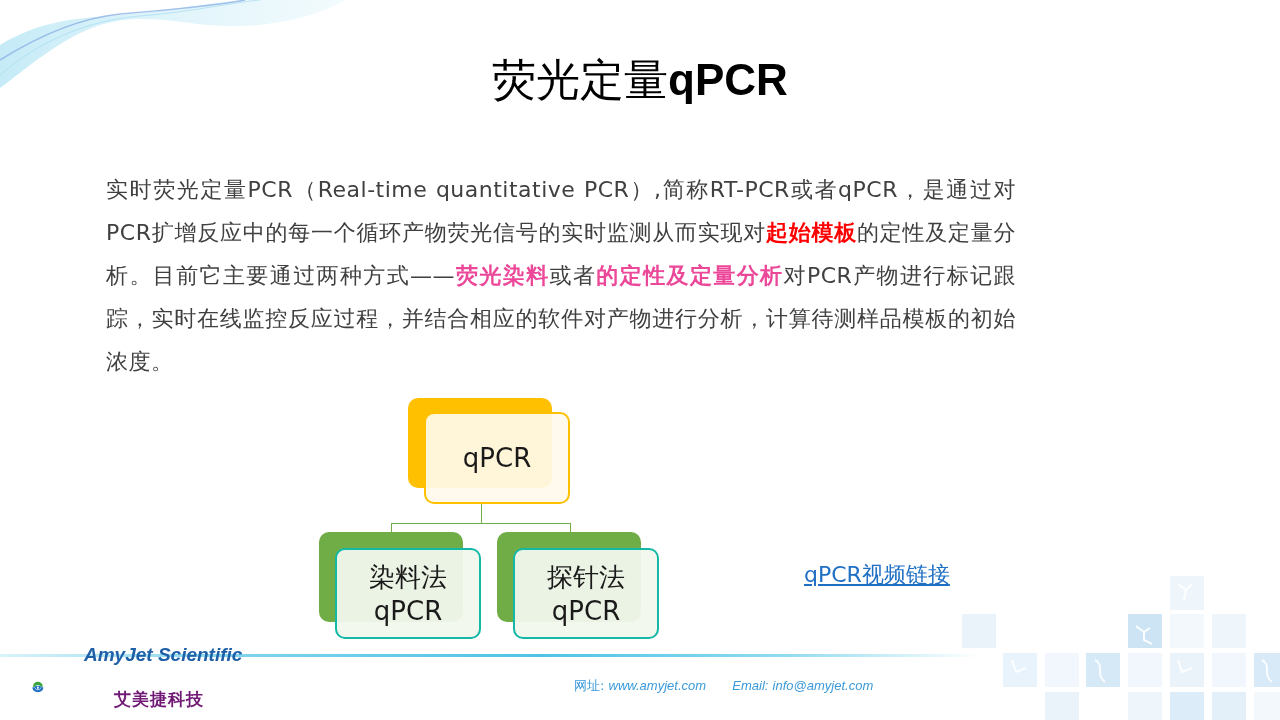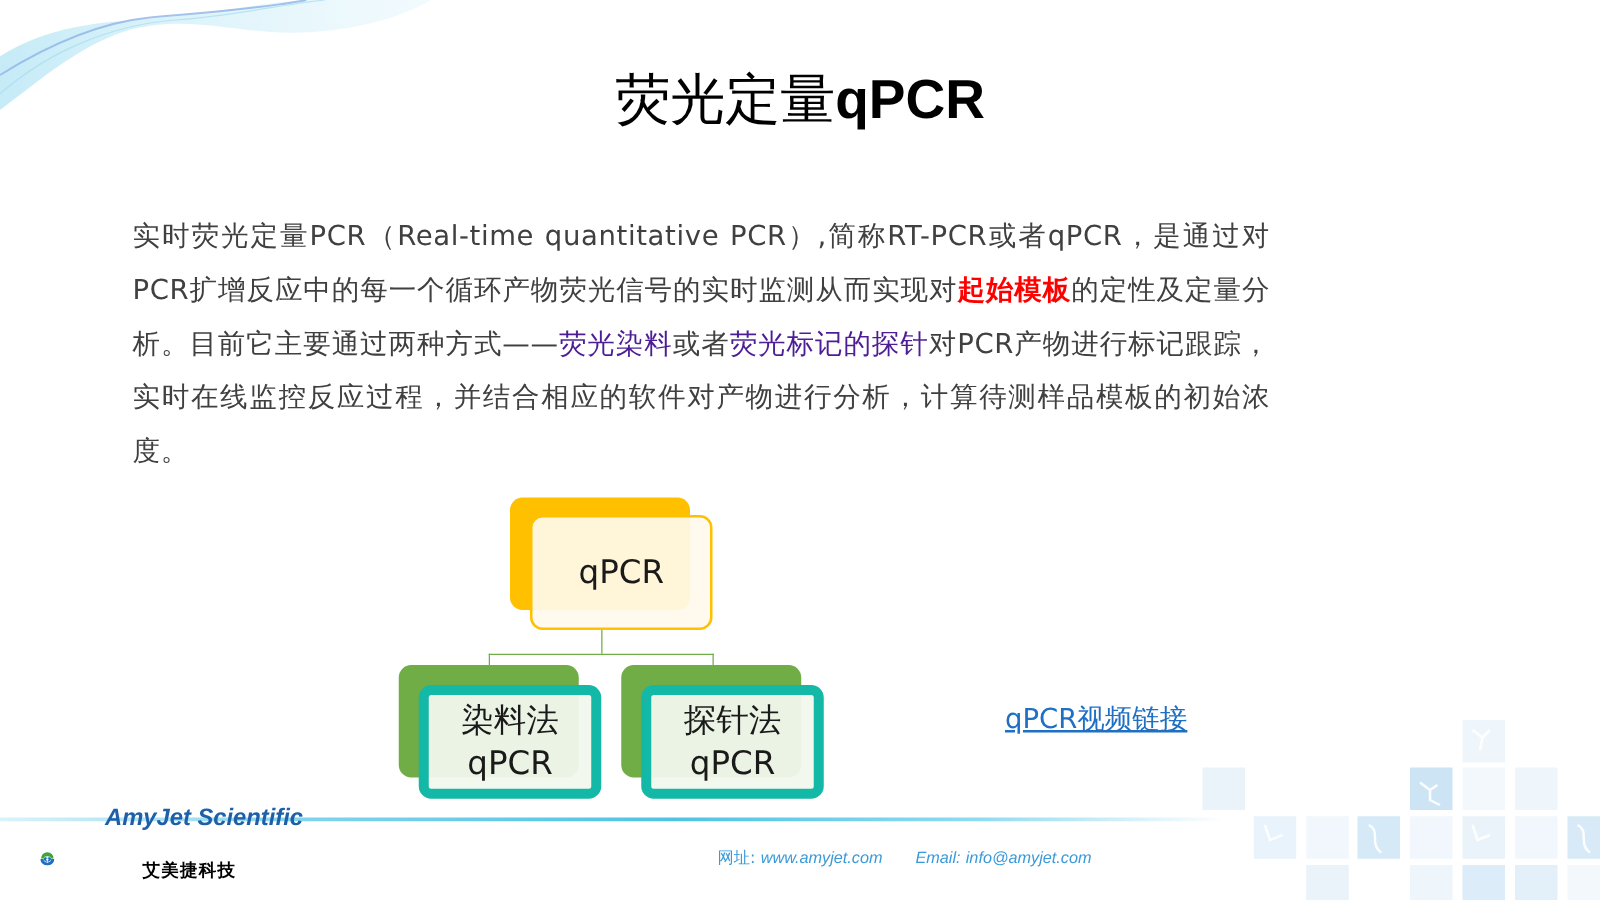--- a/index.html
+++ b/index.html
@@ -13,52 +13,52 @@
     position: absolute; left: 0; right: 0; top: 44px; text-align: center;
     font-size: 44px; color: #000; line-height: 72px; letter-spacing: 0px;
   }
   .title .latin { font-family: "Liberation Sans", sans-serif; font-weight: bold; }
   .para {
     position: absolute; left: 106px; top: 168px; width: 910px;
     font-size: 22px; line-height: 43px; color: #404040;
     text-align: justify; letter-spacing: 0.5px;
   }
   .para .red { color: #ff0000; font-weight: bold; }
-  .para .blue { color: #4c1d95; font-weight: normal; }
+  .para .blue { color: #ec4899; font-weight: bold; }
 
   
   .node { position: absolute; }
   .node .back { position: absolute; border-radius: 10px; }
   .node .front {
     position: absolute; border-radius: 10px; box-sizing: border-box;
     display: flex; align-items: center; justify-content: center; flex-direction: column;
     font-size: 26px; color: #1a1a1a; line-height: 34px; text-align: center;
   }
   .root .back { left: 0; top: 0; width: 144px; height: 90px; background: #ffc000; }
   .root .front { left: 16px; top: 14px; width: 146px; height: 92px; background: rgba(255,250,235,0.92); border: 2px solid #ffc000; padding-left: 0; }
   .child .back { left: 0; top: 0; width: 144px; height: 90px; background: #70ad47; }
-  .child .front { left: 16px; top: 16px; width: 146px; height: 91px; background: rgba(242,248,238,0.94); border: 8px solid #14b8a6; }
+  .child .front { left: 16px; top: 16px; width: 146px; height: 91px; background: rgba(242,248,238,0.94); border: 2px solid #14b8a6; }
   .connector { position: absolute; background: #70ad47; }
 
   .video-link {
     position: absolute; left: 804px; top: 560px; font-size: 22px; color: #1f6fc4;
     text-decoration: underline; cursor: pointer; text-align: right;
   }
 
   .divider {
     position: absolute; left: 0; top: 654px; width: 980px; height: 3px;
     background: linear-gradient(to right, #d9f3fa 0%, #7fd3ec 25%, #4fc3e6 55%, #8fdbf0 80%, rgba(255,255,255,0) 100%);
   }
   .logo { position: absolute; left: 32px; top: 664px; width: 230px; height: 46px; }
   .logo-en {
     position: absolute; left: 84px; top: 644px; font-family: "Liberation Sans", sans-serif;
     font-style: italic; font-weight: bold; font-size: 19px; color: #1f5fa8; letter-spacing: 0px;
   }
   .logo-cn {
-    position: absolute; left: 114px; top: 688px; font-size: 14px; color: #000000; font-weight: bold; letter-spacing: 1px;
+    position: absolute; left: 114px; top: 688px; font-size: 17px; color: #701a75; font-weight: bold; letter-spacing: 1px;
   }
   .contact {
     position: absolute; left: 574px; top: 677px; font-size: 13px; color: #3a9ad9; white-space: nowrap;
   }
   .contact .it { font-style: italic; font-family: "Liberation Sans", sans-serif; }
   .contact .gap { display: inline-block; width: 18px; }
 
   .tiles { position: absolute; right: 0; bottom: 0; width: 330px; height: 150px; }
 </style>
 </head>
@@ -72,21 +72,21 @@
     </linearGradient>
   </defs>
   <path d="M0,45 C40,20 80,18 120,15 C180,10 220,0 250,0 L345,0 C320,15 280,25 240,26 C190,28 150,10 100,25 C60,38 25,70 0,88 Z" fill="url(#wg)"></path>
   <path d="M0,60 C40,35 80,18 120,14 C180,9 220,5 245,0" stroke="#8fb3e6" stroke-width="1.5" fill="none" opacity="0.8"></path>
   <path d="M0,75 C40,40 90,20 140,16 C190,12 230,3 260,0" stroke="#a5dcf0" stroke-width="1" fill="none" opacity="0.7"></path>
 </svg>
 
 <div class="title"><span>荧光定量</span><span class="latin">qPCR</span></div>
 
 <div class="para">
-  <span>实时荧光定量PCR（Real-time quantitative PCR）,简称RT-PCR或者qPCR，是通过对PCR扩增反应中的每一个循环产物荧光信号的实时监测从而实现对</span><span class="red">起始模板</span><span>的定性及定量分析。目前它主要通过两种方式——</span><span class="blue">荧光染料</span><span>或者</span><span class="blue">荧光标记的探针</span><span>对PCR产物进行标记跟踪，实时在线监控反应过程，并结合相应的软件对产物进行分析，计算待测样品模板的初始浓度。</span>
+  <span>实时荧光定量PCR（Real-time quantitative PCR）,简称RT-PCR或者qPCR，是通过对PCR扩增反应中的每一个循环产物荧光信号的实时监测从而实现对</span><span class="red">起始模板</span><span>的定性及定量分析。目前它主要通过两种方式——</span><span class="blue">荧光染料</span><span>或者</span><span class="blue">的定性及定量分析</span><span>对PCR产物进行标记跟踪，实时在线监控反应过程，并结合相应的软件对产物进行分析，计算待测样品模板的初始浓度。</span>
 </div>
 
 <div class="node root" style="left:408px; top:398px; width:164px; height:108px;">
   <div class="back"></div>
   <div class="front">
       <span>qPCR</span>
     </div>
 </div>
 
 <div class="connector" style="left:481px; top:504px; width:1px; height:19px;"></div>

